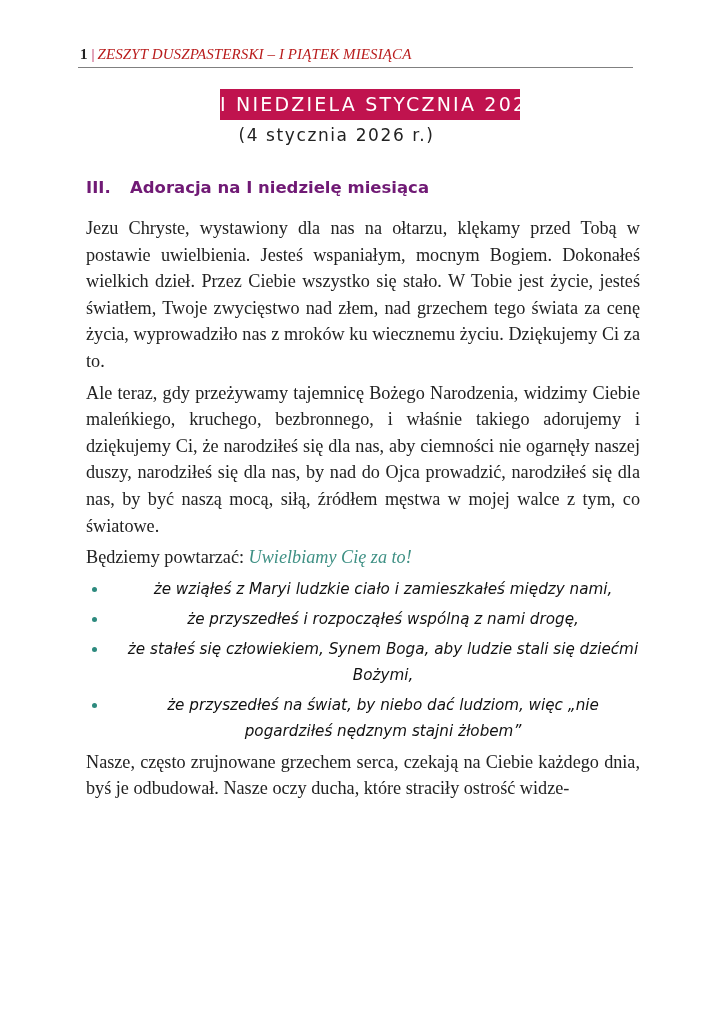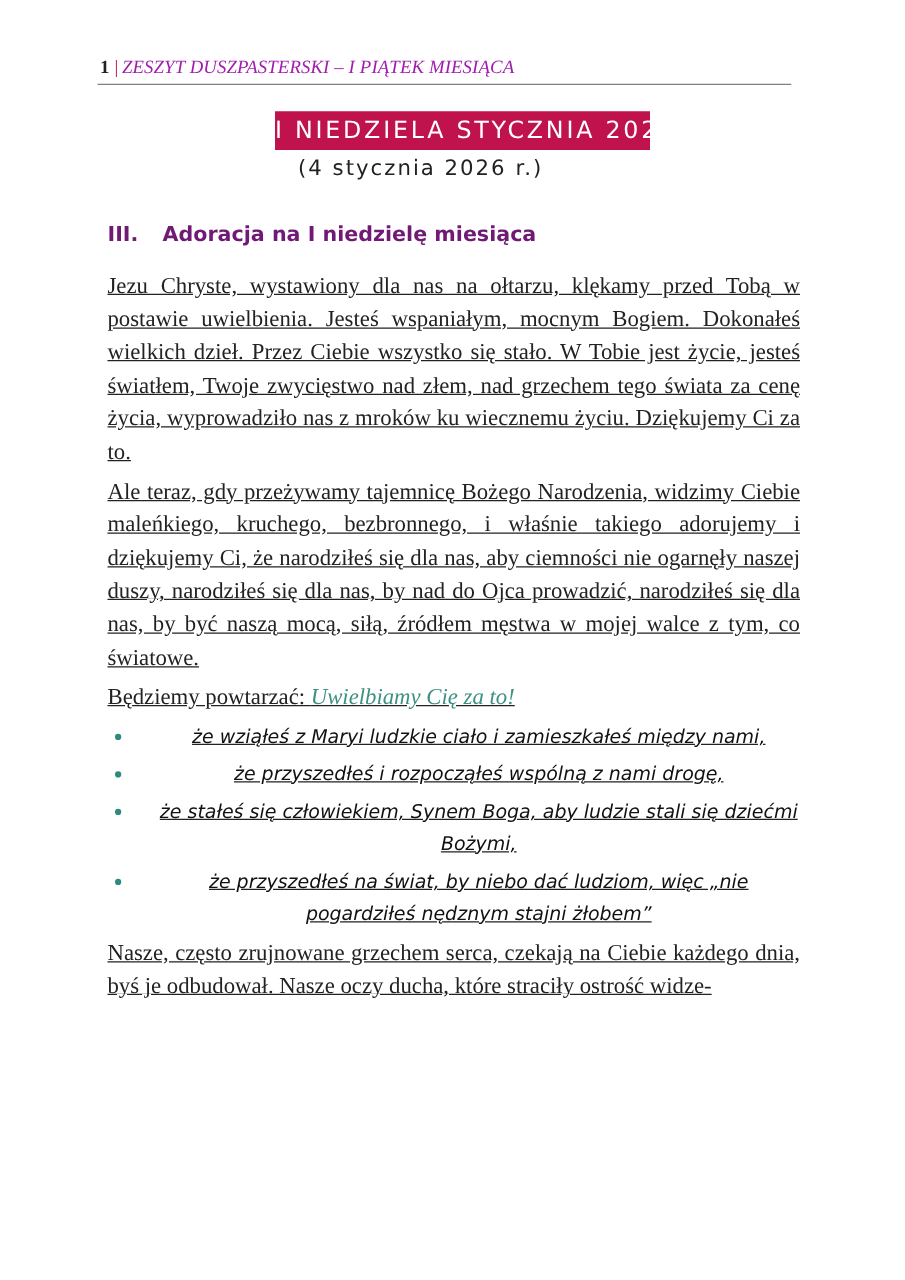--- a/index.html
+++ b/index.html
@@ -7,21 +7,21 @@
     .page { position: absolute; left: 0; top: 0; width: 724px; height: 1024px; background: #fff; }
 
     .running-head {
       position: absolute; left: 80px; top: 44px; width: 552px;
       font-family: "Liberation Serif", "DejaVu Serif", serif;
       font-size: 15px; line-height: 20px; color: #222;
       white-space: nowrap;
     }
     .running-head .pgnum { font-weight: bold; color: #222; }
     .running-head .sep { color: #b3154b; margin: 0 3px 0 4px; }
-    .running-head .htitle { font-style: italic; color: #a21caf; letter-spacing: 0.1px; }
+    .running-head .htitle { font-style: italic; color: #b91c1c; letter-spacing: 0.1px; }
     .head-rule { position: absolute; left: 78px; top: 67px; width: 555px; height: 0; border-top: 1.5px solid #808080; }
 
     .title-box {
       position: absolute; left: 196px; top: 89px; width: 300px; height: 31px;
       background: #c0134e; color: #fff;
       font-family: "DejaVu Sans", "Liberation Sans", sans-serif;
       font-size: 19px; line-height: 31px; letter-spacing: 2.2px;
       text-align: center; white-space: nowrap; margin-left: 24px;
     }
     .subtitle {
@@ -34,21 +34,21 @@
       position: absolute; left: 86px; top: 176px; width: 560px;
       font-family: "DejaVu Sans", "Liberation Sans", sans-serif;
       font-size: 16.5px; font-weight: bold; color: #701a75; line-height: 24px;
       white-space: nowrap;
     }
     .section-heading .num { display: inline-block; width: 44px; }
 
     .body {
       position: absolute; left: 86px; top: 215px; width: 554px;
       font-family: "Liberation Serif", "DejaVu Serif", serif;
-      font-size: 18.2px; line-height: 26.6px; color: #222; text-decoration: underline;
+      font-size: 18.2px; line-height: 26.6px; color: #222;
     }
     .body p { margin: 0 0 5px 0; text-align: justify; hyphens: manual; }
     .accent { font-style: italic; color: #3e9084; }
 
     .bullets { list-style: none; margin: 2px 0 5px 0; padding: 0; }
     .bullets li {
       position: relative; padding-left: 40px;
       font-family: "DejaVu Sans", "Liberation Sans", sans-serif;
       font-style: italic; font-size: 15.2px; line-height: 26px; color: #111;
       margin-bottom: 4px;

